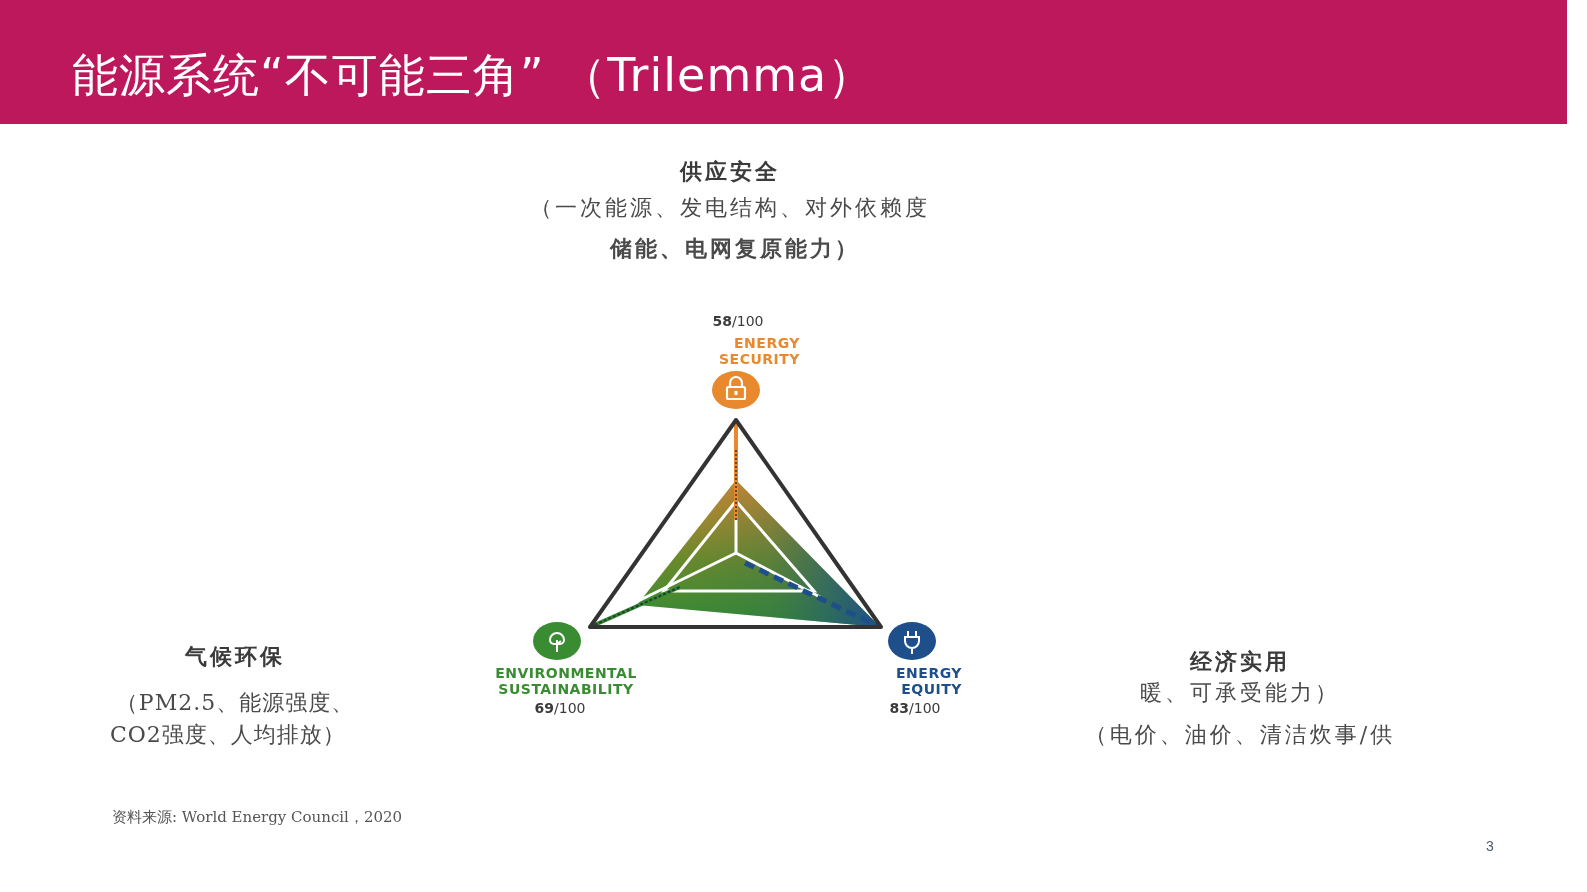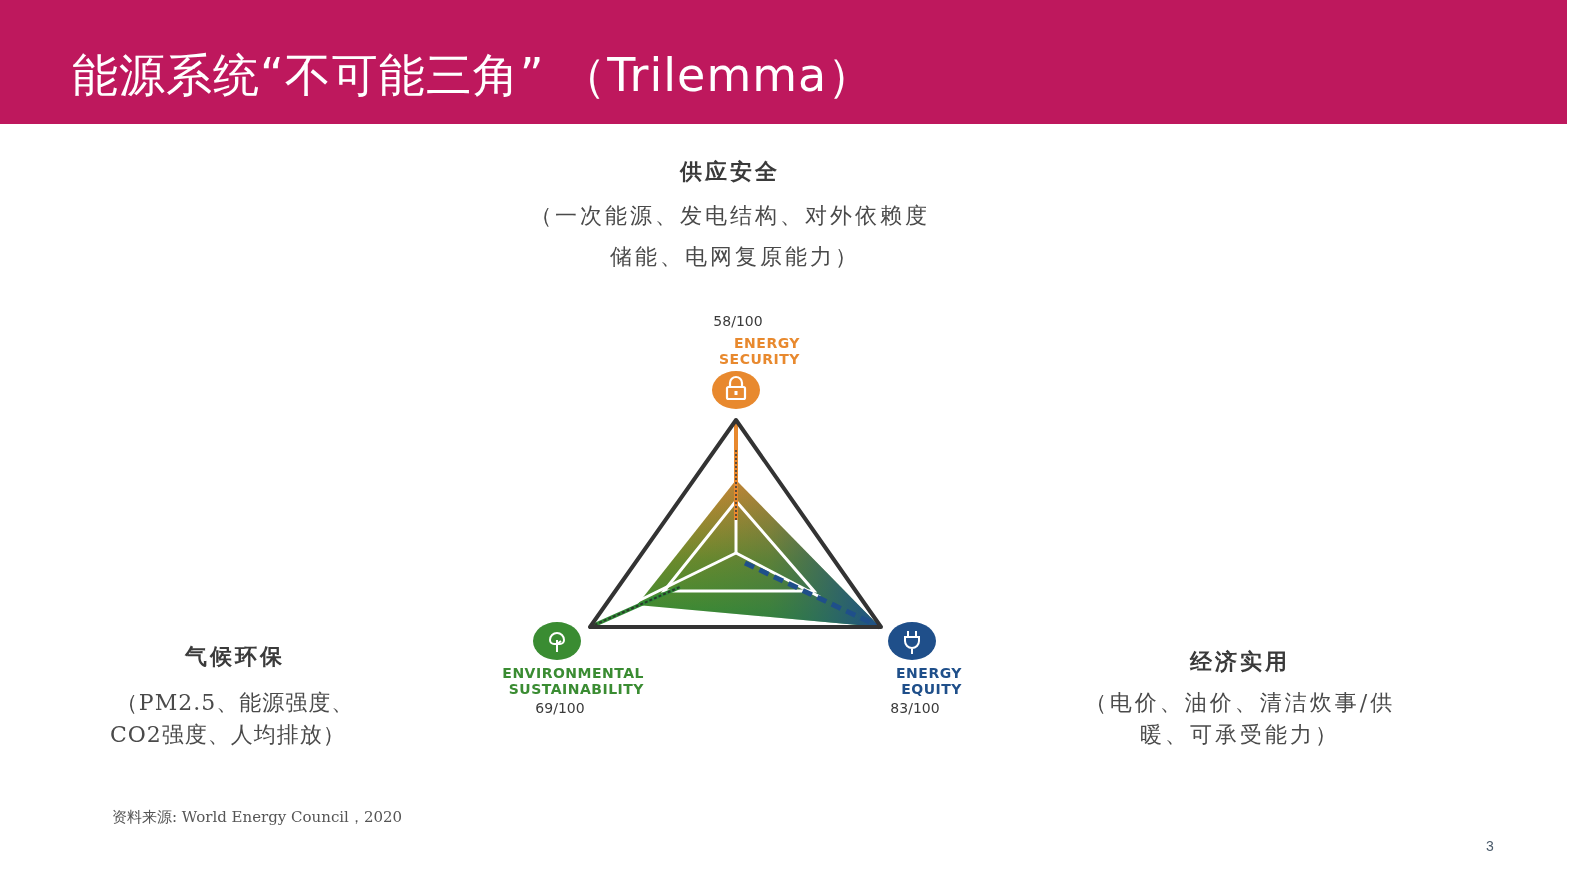--- a/index.html
+++ b/index.html
@@ -30,21 +30,21 @@
   .diagram { position: absolute; left: 480px; top: 305px; width: 480px; height: 420px; }
   .axis-label {
     position: absolute; text-align: right; font-weight: bold;
     font-family: "DejaVu Sans", "Liberation Sans", sans-serif;
     font-size: 14px; line-height: 16px; letter-spacing: 0.5px;
   }
   .score {
     position: absolute; text-align: center; color: #3b3b3b;
     font-family: "DejaVu Sans", "Liberation Sans", sans-serif; font-size: 14px;
   }
-  .score b { font-weight: normal; }
+  .score b { font-weight: bold; }
   .icon-circle {
     position: absolute; width: 48px; height: 38px; border-radius: 50%;
   }
   .source {
     position: absolute; left: 112px; top: 808px; color: #555;
     font-family: "DejaVu Serif", "Liberation Serif", serif; font-size: 15px;
   }
   .page-num {
     position: absolute; left: 1486px; top: 838px; color: #4a5a6a;
     font-family: "Liberation Sans", sans-serif; font-size: 14px;
@@ -52,34 +52,34 @@
 </style>
 </head>
 <body>
 
 <div class="header">
   <div class="header-title">能源系统“不可能三角” （Trilemma）</div>
 </div>
 
 <div class="cat-block" style="left:510px; top:155px; width:440px;">
   <div class="cat-title" style="line-height:32px;">供应安全</div>
-  <div class="cat-desc" style="margin-top:8px;">（一次能源、发电结构、对外依赖度</div>
-  <div class="cat-desc" style="margin-left:10px;">储能、电网复原能力）</div>
+  <div class="cat-desc" style="">（一次能源、发电结构、对外依赖度</div>
+  <div class="cat-desc" style="margin-left:10px;font-weight:bold;">储能、电网复原能力）</div>
 </div>
 
 <div class="cat-block" style="left:100px; top:640px; width:270px;">
   <div class="cat-title" style="line-height:32px;">气候环保</div>
   <div class="cat-desc left-desc" style="margin-top:15px;">（PM2.5、能源强度、</div>
   <div class="cat-desc left-desc" style="text-align:left; padding-left:10px;">CO2强度、人均排放）</div>
 </div>
 
 <div class="cat-block" style="left:1070px; top:645px; width:340px;">
   <div class="cat-title" style="line-height:32px;">经济实用</div>
+  <div class="cat-desc right-desc">暖、可承受能力）</div>
   <div class="cat-desc right-desc" style="margin-top:10px;">（电价、油价、清洁炊事/供</div>
-  <div class="cat-desc right-desc">暖、可承受能力）</div>
 </div>
 
 <div class="diagram">
   <svg width="480" height="420" viewBox="0 0 480 420" style="position:absolute; left:0; top:0;">
     <defs>
       <linearGradient id="gradFill" x1="0.5" y1="0" x2="0.5" y2="1">
         <stop offset="0" stop-color="#e8892e"></stop>
         <stop offset="0.55" stop-color="#6f8a2a"></stop>
         <stop offset="1" stop-color="#2f8a35"></stop>
       </linearGradient>
@@ -121,21 +121,21 @@
       <rect x="15" y="16" width="18" height="12" rx="1.5" fill="none" stroke="#fff" stroke-width="2.2"></rect>
       <rect x="22.5" y="20" width="3" height="4" fill="#fff"></rect>
     </svg>
   </div>
 
   <div class="icon-circle" style="left:53px; top:317px; background:#3a8c32;">
     <svg width="48" height="38" viewBox="0 0 48 38">
       <path d="M24 30 v-12 M24 22 l4 -3 M17 18 a7 7 0 1 1 14 0 a4 4 0 0 1 -4 4 h-6 a4 4 0 0 1 -4 -4 z" fill="none" stroke="#fff" stroke-width="2"></path>
     </svg>
   </div>
-  <div class="axis-label" style="left:0px; top:360px; width:156px; color:#3a8c32; text-align:right; padding-left:8px;">
+  <div class="axis-label" style="left:0px; top:360px; width:156px; color:#3a8c32; text-align:center; padding-left:8px;">
     <div>ENVIRONMENTAL</div>
     <div>SUSTAINABILITY</div>
   </div>
   <div class="score" style="left:20px; top:395px; width:120px;">
     <b>69</b><span>/100</span>
   </div>
 
   <div class="icon-circle" style="left:408px; top:317px; background:#1f4f8a;">
     <svg width="48" height="38" viewBox="0 0 48 38">
       <path d="M20 9 v6 M28 9 v6 M17 15 h14 v4 a7 7 0 0 1 -7 7 a7 7 0 0 1 -7 -7 z M24 26 v6" fill="none" stroke="#fff" stroke-width="2"></path>

